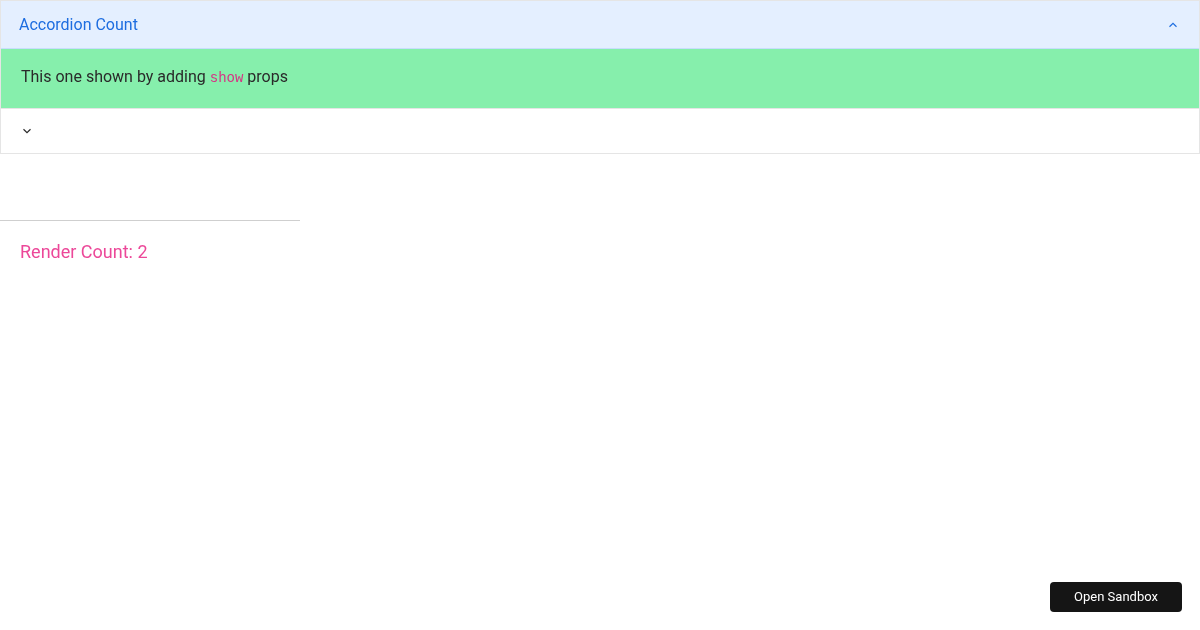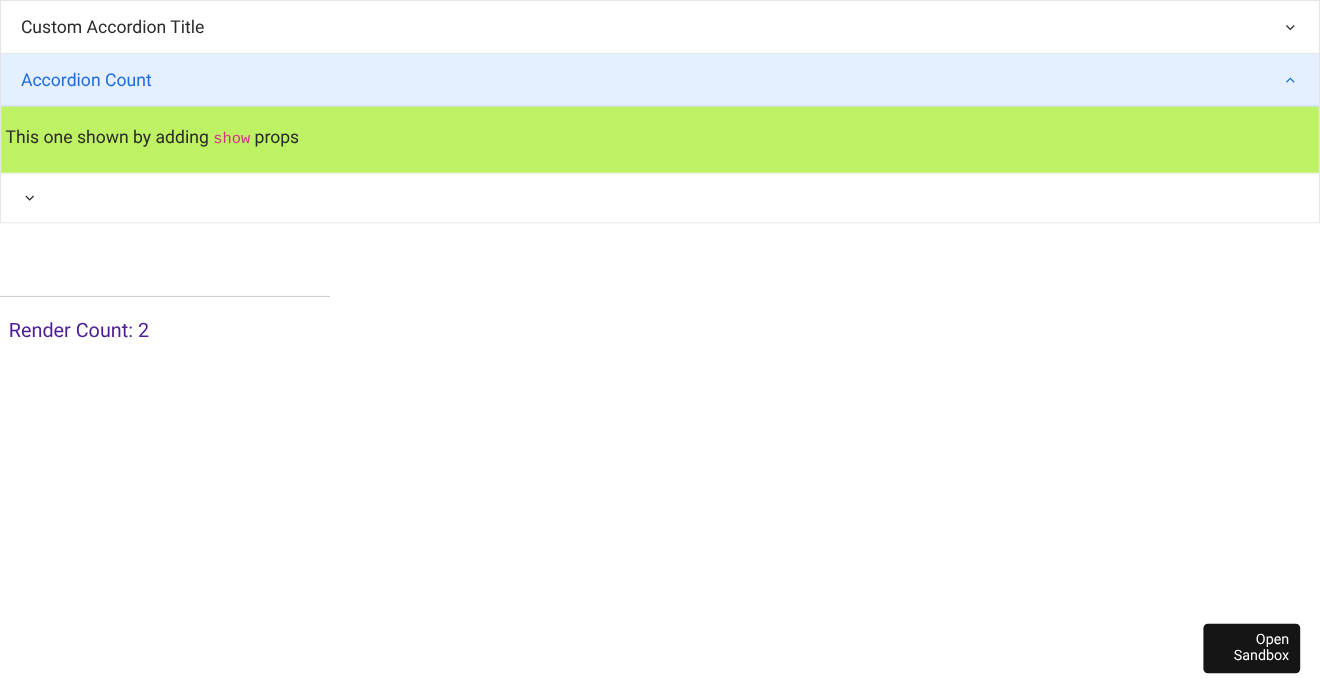--- a/index.html
+++ b/index.html
@@ -32,24 +32,24 @@
       background: #ffffff;
       font-size: 16px;
       color: #2a2a2a;
     }
     .accordion-header.active {
       background: #e4efff;
       color: #1d6de0;
       border-bottom: 1px solid #c8ddfc;
     }
     .accordion-body {
-      padding: 18px 18px 22px 4px;
+      padding: 18px 18px 22px 20px;
       font-size: 16px;
       color: #2a2a2a;
-      background: #bef264;
+      background: #86efac;
     }
     .code-inline {
       font-family: "Courier New", Courier, monospace;
       color: #d63384;
       font-size: 14px;
     }
     .chevron {
       width: 16px;
       height: 16px;
       display: flex;
@@ -61,55 +61,45 @@
       height: 14px;
     }
     hr.divider {
       border: none;
       border-top: 1px solid #cfcfcf;
       width: 300px;
       margin: 66px 0 0 0;
     }
     .render-count {
       font-size: 18px;
-      color: #4c1d95;
-      padding: 20px 8px;
+      color: #ec4899;
+      padding: 20px 20px;
     }
     .open-sandbox {
       position: absolute;
       right: 18px;
       bottom: 18px;
       background: #151515;
       color: #ffffff;
       font-size: 13px;
       line-height: 1.2;
       padding: 7px 10px;
       border-radius: 4px;
-      width: 88px;
+      width: 132px;
       cursor: pointer;
       border: none;
-      text-align: right;
+      text-align: center;
       font-family: inherit;
     }
   </style>
 </head>
 <body>
 
 <div class="accordion-container">
 
-  <div class="accordion-item">
-    <div class="accordion-header">
-      <span>Custom Accordion Title</span>
-      <span class="chevron">
-        <svg viewBox="0 0 24 24" fill="none" stroke="#2a2a2a" stroke-width="2">
-            <polyline points="6 9 12 15 18 9"></polyline>
-          </svg>
-      </span>
-    </div>
-  </div>
 
   <div class="accordion-item">
     <div class="accordion-header active">
       <span>Accordion Count</span>
       <span class="chevron">
         <svg viewBox="0 0 24 24" fill="none" stroke="#1d6de0" stroke-width="2">
             <polyline points="6 15 12 9 18 15"></polyline>
           </svg>
       </span>
     </div>

